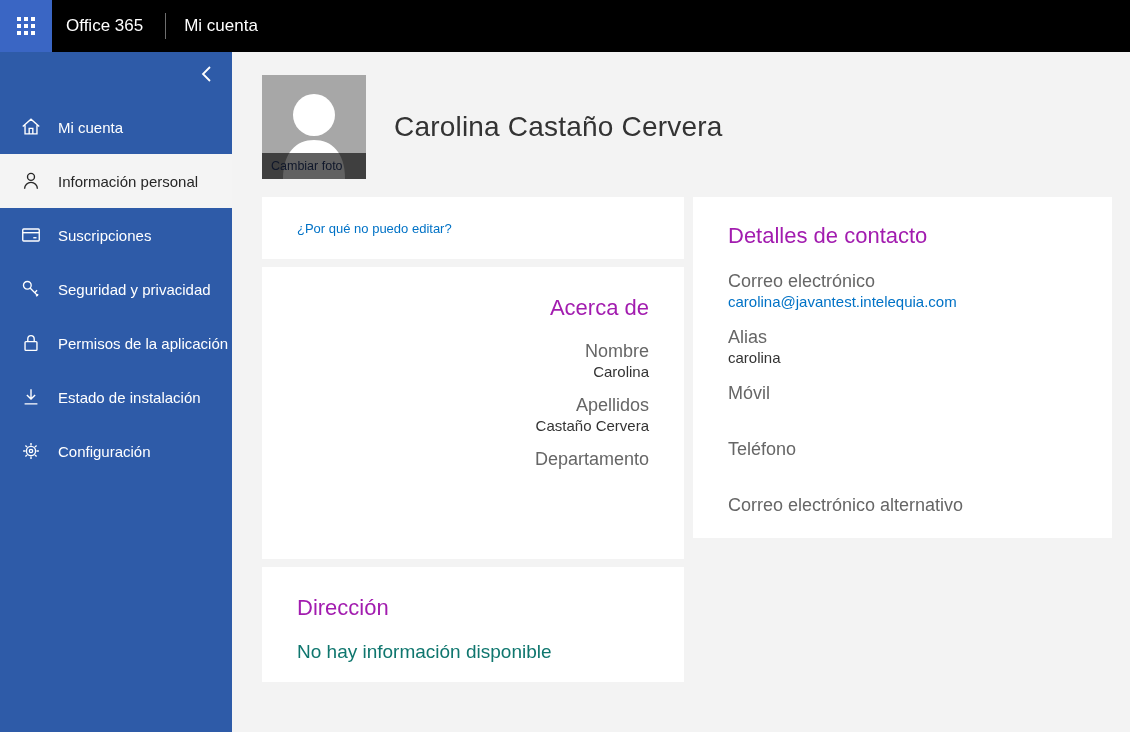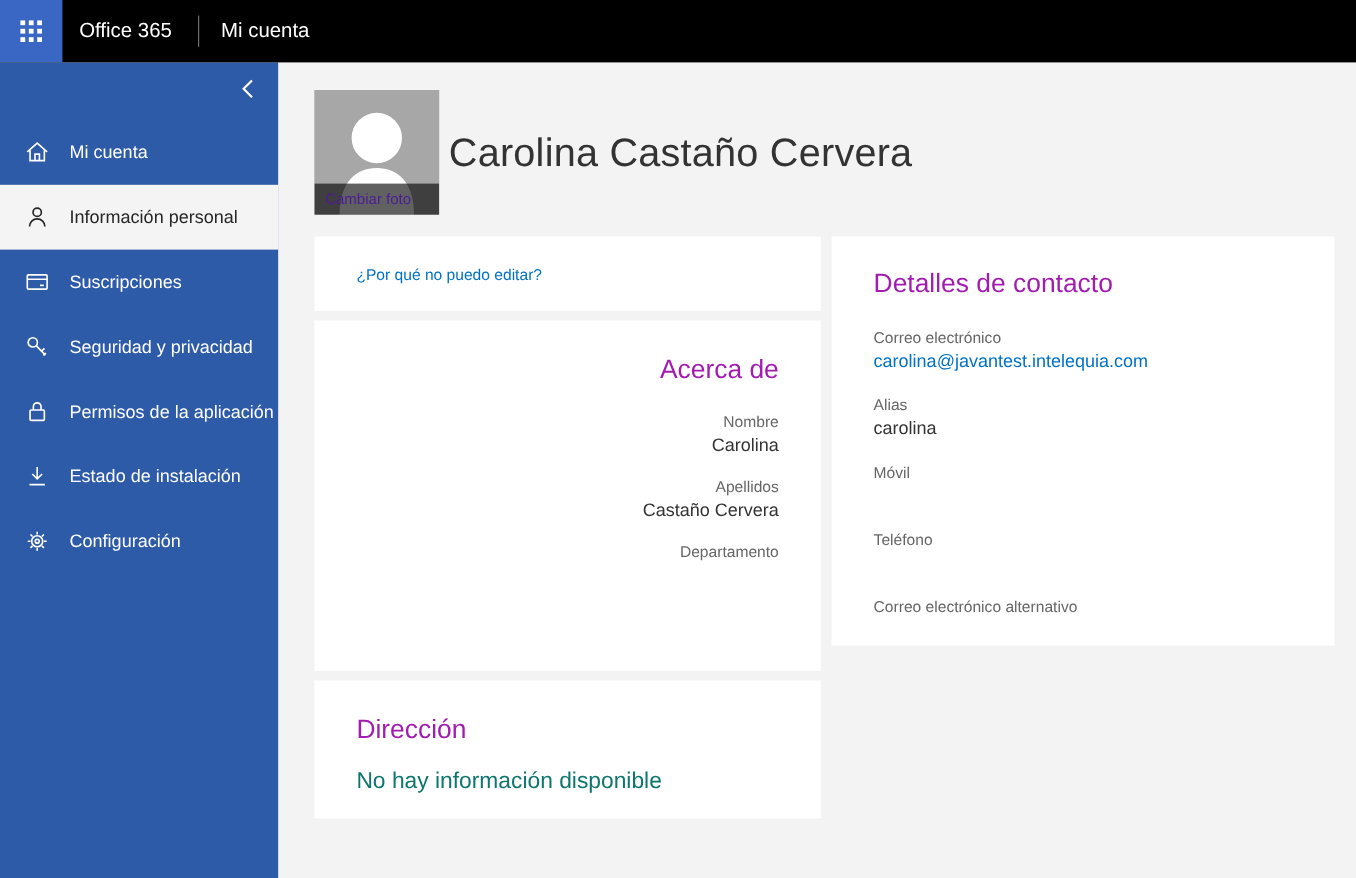--- a/index.html
+++ b/index.html
@@ -24,36 +24,36 @@
   .nav-item { height:54px; display:flex; align-items:center; color:#fff; cursor:pointer; font-size:15px; }
   .nav-item .icon { width:22px; height:22px; margin:0 16px 0 20px; flex:0 0 auto; display:flex; align-items:center; justify-content:center; }
   .nav-item svg { stroke:currentColor; fill:none; stroke-width:1.5; }
   .nav-item.active { background:#f4f4f4; color:#262626; }
 
   
   .main { position:absolute; top:52px; left:232px; width:898px; height:680px; background:#f3f3f3; overflow:hidden; }
   .profile-row { display:flex; align-items:center; margin:23px 18px 0 30px; }
   .avatar { position:relative; width:104px; height:104px; background:#a7a7a7; overflow:hidden; flex:0 0 auto; cursor:pointer; }
   .avatar svg { display:block; }
-  .change-photo { position:absolute; left:0; right:0; bottom:0; height:26px; background:rgba(0,0,0,0.62); color:#4c1d95; font-size:12.5px; display:flex; align-items:center; padding-left:9px; cursor:pointer; }
-  .profile-name { font-size:33px; font-weight:300; color:#333; margin-left:8px; letter-spacing:0.2px; }
+  .change-photo { position:absolute; left:0; right:0; bottom:0; height:26px; background:rgba(0,0,0,0.62); color:#0f172a; font-size:12.5px; display:flex; align-items:center; padding-left:9px; cursor:pointer; }
+  .profile-name { font-size:28px; font-weight:300; color:#333; margin-left:28px; letter-spacing:0.2px; }
 
   .cards-row { display:flex; gap:9px; margin:18px 18px 0 30px; align-items:flex-start; }
   .col-left { width:422px; flex:0 0 auto; }
   .col-right { width:419px; flex:0 0 auto; }
   .card { background:#fff; margin-bottom:8px; padding:0 35px; }
 
   .card-editlink { height:62px; display:flex; align-items:center;text-align:right; }
   .link { color:#0072c6; font-size:13px; text-decoration:none; cursor:pointer; }
 
   .card-about { height:292px; padding-top:28px;text-align:right; }
   .card-title { font-size:22px; font-weight:300; color:#a21caf; }
   .fields { margin-top:22px; }
   .field { margin-bottom:15px; }
-  .field-label { font-size:13px; color:#666; line-height:17px; }
+  .field-label { font-size:18px; color:#666; line-height:17px; }
   .field-value { font-size:15px; color:#333; line-height:21px; min-height:21px; margin-top:1px; }
   .field-value.link-value { color:#0072c6; cursor:pointer; }
 
   .card-address { height:115px; padding-top:28px; }
   .empty-msg { margin-top:20px; font-size:19px; color:#0f766e; }
 
   .card-contact { height:341px; padding-top:26px; }
   .card-contact .fields { margin-top:24px; }
   .card-contact .field { margin-bottom:17px; }
 </style>

